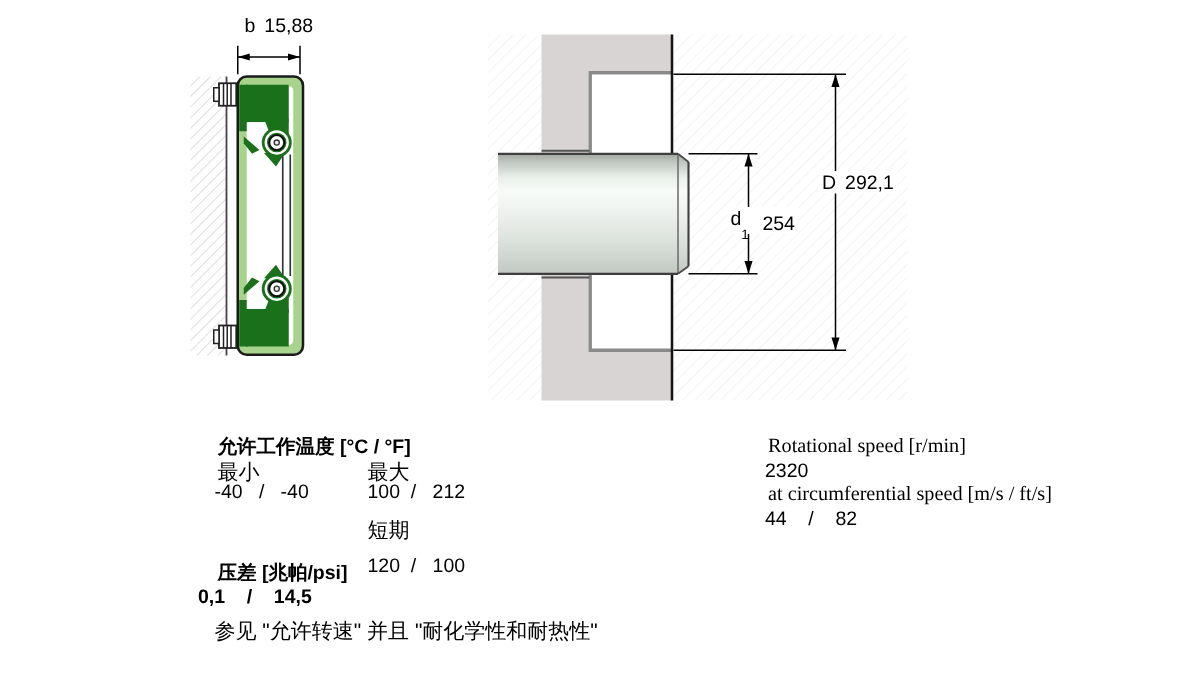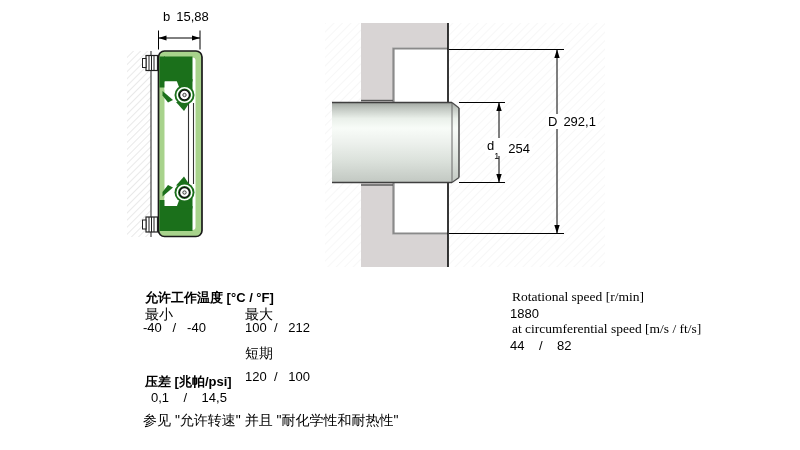--- a/index.html
+++ b/index.html
@@ -151,20 +151,20 @@
 
 <div class="abs cjk-title" style="left:145px;top:289px;">允许工作温度 [°C / °F]</div>
 <div class="abs cjk-text" style="left:145px;top:306px;">最小</div>
 <div class="abs cjk-text" style="left:245px;top:306px;">最大</div>
 <div class="abs val pre" style="left:143px;top:320px;">-40   /   -40</div>
 <div class="abs val pre" style="left:245px;top:320px;">100  /   212</div>
 <div class="abs cjk-text" style="left:245px;top:345px;">短期</div>
 <div class="abs val pre" style="left:245px;top:369px;">120  /   100</div>
 
 <div class="abs cjk-title" style="left:145px;top:373px;">压差 [兆帕/psi]</div>
-<div class="abs val pre" style="left:151px;top:390px;">0,1    /    14,5</div>
+<div class="abs val pre" style="left:132px;top:390px;font-weight:bold;">0,1    /    14,5</div>
 
 <div class="abs cjk-text" style="left:143px;top:412px;">参见 "允许转速" 并且 "耐化学性和耐热性"</div>
 
 <div class="abs serif-title" style="left:512px;top:289px;">Rotational speed [r/min]</div>
-<div class="abs val" style="left:510px;top:306px;">1880</div>
+<div class="abs val" style="left:510px;top:306px;">2320</div>
 <div class="abs serif-title" style="left:512px;top:321px;">at circumferential speed [m/s / ft/s]</div>
 <div class="abs val pre" style="left:510px;top:338px;">44    /    82</div>
 
 </body></html>

